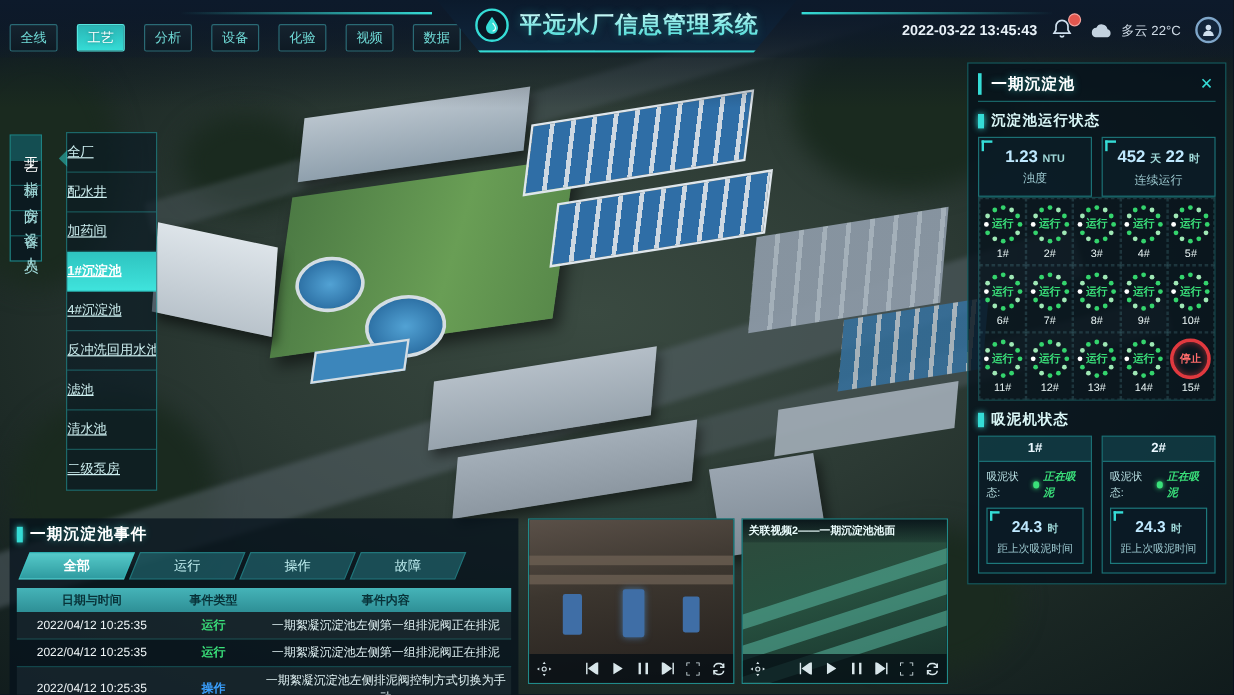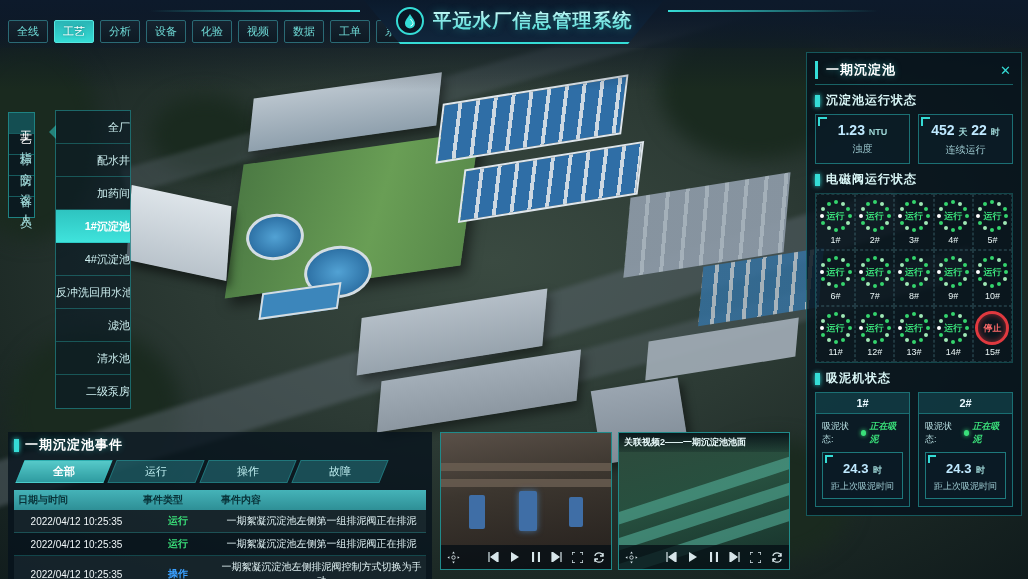--- a/index.html
+++ b/index.html
@@ -30,21 +30,21 @@
   .bb4{left:646px;top:330px;width:152px;height:38px;background:#a3aeb8;transform:rotate(-9deg) skewX(-14deg);opacity:.9;}
   .tree{border-radius:50%;background:#1a2a1f;filter:blur(10px);}
   .t1{left:10px;top:330px;width:170px;height:160px;}
   .t2{left:660px;top:20px;width:190px;height:140px;}
   .t3{left:150px;top:95px;width:110px;height:80px;}
   .t4{left:700px;top:440px;width:150px;height:120px;}
   .t5{left:-40px;top:40px;width:140px;height:200px;}
 
   
   .topbar{position:absolute;left:0;top:0;right:0;height:48px;background:linear-gradient(#0d1a2b,rgba(13,26,43,.25));z-index:30;}
-  .nav{position:absolute;left:8px;top:20px;display:flex;gap:6px;}
+  .nav{position:absolute;left:8px;top:20px;display:flex;gap:16px;}
   .nav-btn{min-width:40px;padding:3px 7px;font-size:11px;color:#6fdad6;text-align:center;
     background:linear-gradient(#15232f,#0e1a24);border:1px solid #2a6a75;border-radius:2px;cursor:pointer;}
   .nav-btn.active{background:linear-gradient(#2ab5b5,#35dcd6);color:#ffffff;border-color:#55e6e0;text-shadow:0 0 3px rgba(0,60,60,.6);}
   .title-wrap{position:absolute;left:364px;top:0;width:300px;height:44px;display:flex;align-items:center;justify-content:center;gap:9px;
     background:linear-gradient(#0b1a2c,#10263c);clip-path:polygon(0 0,100% 0,88% 100%,12% 100%);
     border-bottom:2px solid #35dcd6;}
   .title-lines{position:absolute;top:10px;height:2px;background:linear-gradient(90deg,rgba(53,220,214,0),#35dcd6);width:210px;}
   .tl-left{left:150px;}
   .tl-right{left:668px;background:linear-gradient(90deg,#35dcd6,rgba(53,220,214,0));}
   .logo{width:28px;height:28px;border-radius:50%;border:2px solid #35dcd6;display:flex;align-items:center;justify-content:center;background:#0a1624;}
@@ -59,21 +59,21 @@
   .avatar{width:22px;height:22px;border-radius:50%;border:2px solid #7fa6c9;background:#12253a;display:flex;align-items:center;justify-content:center;cursor:pointer;}
 
   
   .side-tabs{position:absolute;left:8px;top:112px;width:27px;background:rgba(8,22,32,.8);border:1px solid rgba(47,216,212,.55);z-index:20;}
   .side-tab{writing-mode:vertical-rl;text-orientation:upright;padding:8px 0;width:100%;text-align:center;font-size:12px;color:#9fd8d8;
     border-top:1px solid rgba(47,216,212,.35);cursor:pointer;letter-spacing:2px;}
   .side-tab:first-child{border-top:none;}
   .side-tab.active{background:rgba(47,216,212,.28);color:#ffffff;}
   .submenu{position:absolute;left:55px;top:110px;width:76px;background:rgba(8,25,36,.6);border:1px solid rgba(47,216,212,.4);z-index:20;}
   .submenu:before{content:"";position:absolute;left:-7px;top:14px;border:7px solid transparent;border-right-color:rgba(47,216,212,.5);border-left:none;}
-  .sub-item{height:33px;line-height:33px;text-align:right;font-size:11px;color:#cdeff0;border-bottom:1px solid rgba(47,216,212,.3);cursor:pointer;white-space:nowrap;overflow:hidden;}
+  .sub-item{height:33px;line-height:33px;text-align:left;font-size:11px;color:#cdeff0;border-bottom:1px solid rgba(47,216,212,.3);cursor:pointer;white-space:nowrap;overflow:hidden;text-decoration:underline;}
   .sub-item:last-child{border-bottom:none;}
   .sub-item.active{background:linear-gradient(#2ec4c0,#3fe3dc);color:#ffffff;font-weight:bold;}
 
   
   .right-panel{position:absolute;right:6px;top:52px;width:216px;z-index:25;background:rgba(6,18,28,.82);
     border:1px solid rgba(47,216,212,.35);padding:6px 8px 8px;}
   .rp-header{display:flex;align-items:center;justify-content:space-between;padding:2px 0 5px;border-bottom:1px solid rgba(47,216,212,.4);}
   .rp-title{font-size:13px;font-weight:bold;color:#ffffff;letter-spacing:1px;padding-left:8px;border-left:3px solid #35dcd6;text-shadow:0 0 6px rgba(53,220,214,.5);}
   .rp-close{color:#35dcd6;font-size:13px;cursor:pointer;padding:0 2px;}
   .sec-title{display:flex;align-items:center;gap:6px;margin:7px 0 5px;}
@@ -117,21 +117,21 @@
   
   .events{position:absolute;left:8px;top:432px;width:424px;height:147px;z-index:25;background:rgba(6,18,28,.75);padding:4px 6px;}
   .ev-title{display:flex;align-items:center;gap:6px;margin-bottom:6px;}
   .ev-title .bar{width:5px;height:13px;background:#35dcd6;box-shadow:0 0 5px #35dcd6;}
   .ev-title .txt{font-size:13px;font-weight:bold;color:#ffffff;letter-spacing:1px;text-shadow:0 0 6px rgba(53,220,214,.4);}
   .ev-tabs{display:flex;gap:4px;margin:2px 0 7px;padding-left:6px;}
   .ev-tab{width:88px;text-align:center;font-size:11px;color:#bfeef0;padding:3px 0;background:rgba(39,120,130,.55);transform:skewX(-22deg);cursor:pointer;border:1px solid rgba(47,216,212,.3);}
   .ev-tab span{display:inline-block;transform:skewX(22deg);}
   .ev-tab.active{background:linear-gradient(#56c9c9,#2e9ba0);color:#ffffff;font-weight:bold;}
   .ev-head{display:flex;background:linear-gradient(#45b3b8,#2e8f96);font-size:10px;font-weight:bold;color:#083238;}
-  .ev-head>div{padding:3px 4px;text-align:left;}
+  .ev-head>div{padding:3px 4px;text-align:center;}
   .c-time{width:125px;}
   .c-type{width:78px;}
   .c-content{flex:1;text-align:left;}
   .ev-row{display:flex;font-size:10px;color:#dff0f2;border-bottom:1px solid rgba(47,216,212,.25);align-items:center;cursor:pointer;}
   .ev-row:nth-child(odd){background:rgba(190,225,230,.07);}
   .ev-row>div{padding:4px 4px;}
   .ev-row .c-time{text-align:center;color:#f0f6f8;}
   .ev-row .c-type{text-align:center;font-weight:bold;}
   .type-run{color:#3ae07a;}
   .type-op{color:#3aa0ff;}
@@ -206,20 +206,42 @@
     <div class="title-lines tl-right"></div>
     <div class="title-wrap">
       <div class="logo">
         <svg width="16" height="16" viewBox="0 0 16 16">
             <path d="M8 1 C10.5 5 13 7.5 13 10.4 A5 5 0 0 1 3 10.4 C3 7.5 5.5 5 8 1 Z" fill="#35dcd6"></path>
             <path d="M8.5 6 C9.8 8 11 9 11 10.5 A3 3 0 0 1 8.5 13" fill="none" stroke="#eafffe" stroke-width="1"></path>
           </svg>
       </div>
       <div class="app-title">平远水厂信息管理系统</div>
     </div>
+    <div class="top-right">
+      <span class="datetime">2022-03-22 13:45:43</span>
+      <span class="bell-wrap">
+        <svg width="18" height="18" viewBox="0 0 18 18">
+            <path d="M9 2 a5 5 0 0 1 5 5 v3 l1.6 2.6 H2.4 L4 10 V7 a5 5 0 0 1 5-5Z" fill="none" stroke="#cfe0ee" stroke-width="1.4"></path>
+            <path d="M7.4 14.6 a1.7 1.7 0 0 0 3.2 0" fill="none" stroke="#cfe0ee" stroke-width="1.4"></path>
+          </svg>
+        <span class="badge"></span>
+      </span>
+      <span class="weather">
+        <svg width="20" height="14" viewBox="0 0 20 14">
+            <path d="M5 13 a4 4 0 0 1 .6-7.9 A5 5 0 0 1 15 6.3 A3.5 3.5 0 0 1 15 13 Z" fill="#c3d2df"></path>
+          </svg>
+        <span>多云 22°C</span>
+      </span>
+      <span class="avatar">
+        <svg width="12" height="12" viewBox="0 0 12 12">
+            <circle cx="6" cy="4" r="2.3" fill="#cfe0ee"></circle>
+            <path d="M1.5 11 a4.5 4.5 0 0 1 9 0Z" fill="#cfe0ee"></path>
+          </svg>
+      </span>
+    </div>
   </div>
 
   <div class="side-tabs">
     <div class="side-tab active">工艺</div>
     <div class="side-tab">指标</div>
     <div class="side-tab">安防</div>
     <div class="side-tab">设备</div>
     <div class="side-tab">人员</div>
   </div>
 
@@ -255,24 +277,20 @@
         <div class="stat-val">
           <span class="num">452</span>
           <span class="stat-unit">天</span>
           <span class="num">22</span>
           <span class="stat-unit">时</span>
         </div>
         <div class="stat-label">连续运行</div>
       </div>
     </div>
 
-    <div class="sec-title">
-      <span class="bar"></span>
-      <span class="txt">电磁阀运行状态</span>
-    </div>
     <div class="valve-grid">
         <div class="valve">
           <div class="ring run">
             <span class="dot" style="left: 31px; top: 17px;"></span>
             <span class="dot alt" style="left: 29.1244px; top: 24px;"></span>
             <span class="dot" style="left: 24px; top: 29.1244px;"></span>
             <span class="dot" style="left: 17px; top: 31px;"></span>
             <span class="dot alt" style="left: 10px; top: 29.1244px;"></span>
             <span class="dot" style="left: 4.87564px; top: 24px;"></span>
             <span class="dot lead" style="left: 3px; top: 17px;"></span>

